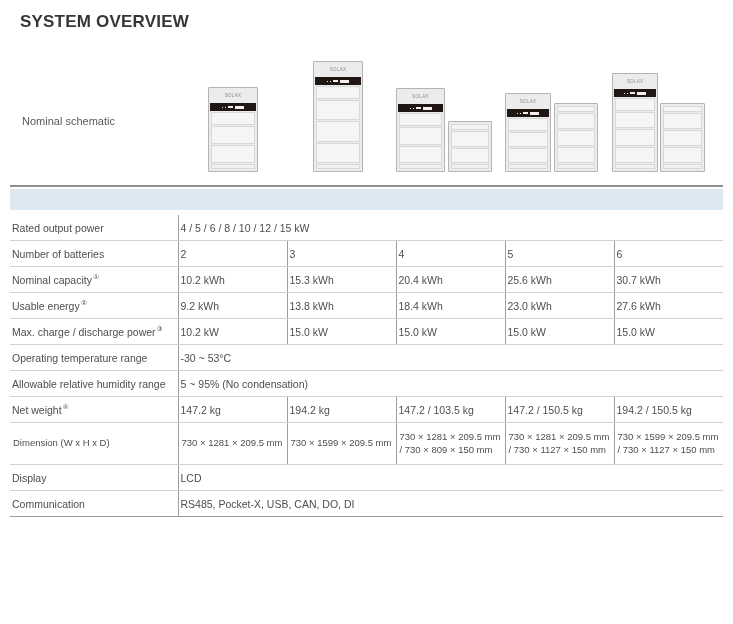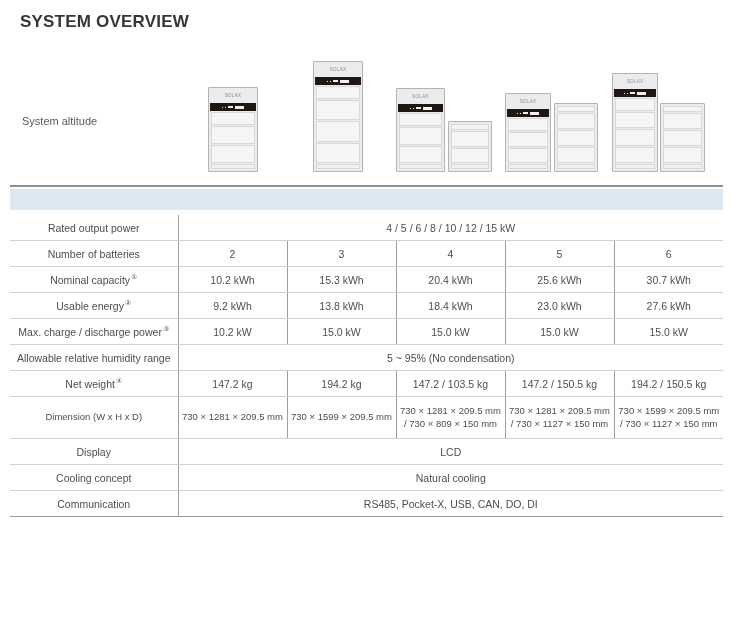--- a/index.html
+++ b/index.html
@@ -48,40 +48,40 @@
   .rule { position:absolute; left:10px; top:185px; width:713px; height:2px; background:#8f8f8f; }
   .band { position:absolute; left:10px; top:189px; width:713px; height:21px; background:#dde9f2; }
 
   
   table.spec {
     position:absolute; left:10px; top:215px; width:713px;
     border-collapse:collapse; table-layout:fixed;
     font-size:10.5px; color:#4e4e4e;
   }
   table.spec td {
-    height:25px; text-align:center; padding:0 2px;
+    height:25px; text-align:left; padding:0 2px;
     border-bottom:1px solid #d2d2d2; overflow:hidden;margin-left:12px;
   }
   table.spec tr:last-child td { border-bottom:1px solid #9a9a9a; }
   td.lbl {
     text-align:left; padding-left:12px;
     border-right:1px solid #9e9e9e; white-space:nowrap;
   }
   td.val { border-right:1px solid #9e9e9e; }
   td.val.last, td.merged { border-right:none; }
   td sup { font-size:7px; vertical-align:super; margin-left:1px; }
   tr.dim td { height:37px; font-size:9.5px; line-height:1.35; padding:2px 3px; }
 </style>
 </head>
 <body>
 
 <div class="page-title">SYSTEM OVERVIEW</div>
 
 <div class="schematic">
-  <div class="sch-label">System altitude</div>
+  <div class="sch-label">Nominal schematic</div>
 
   <div class="tower" style="left:208px; top:87px; width:50px; height:85px;">
     <div class="t-logo">SOLAX</div>
     <div class="t-band">
         <i class="m1"></i>
         <i class="m2"></i>
         <i class="m3"></i>
         <i class="m4"></i>
       </div>
     <div class="t-short"></div>
@@ -210,20 +210,24 @@
     <td class="val">23.0 kWh</td>
     <td class="val last">27.6 kWh</td>
   </tr>
   <tr>
     <td class="lbl"><span>Max. charge / discharge power</span><sup>③</sup></td>
     <td class="val">10.2 kW</td>
     <td class="val">15.0 kW</td>
     <td class="val">15.0 kW</td>
     <td class="val">15.0 kW</td>
     <td class="val last">15.0 kW</td>
+  </tr>
+  <tr>
+    <td class="lbl"><span>Operating temperature range</span></td>
+    <td class="merged" colspan="5">-30 ~ 53°C</td>
   </tr>
   <tr>
     <td class="lbl"><span>Allowable relative humidity range</span></td>
     <td class="merged" colspan="5">5 ~ 95% (No condensation)</td>
   </tr>
   <tr>
     <td class="lbl"><span>Net weight</span><sup>④</sup></td>
     <td class="val">147.2 kg</td>
     <td class="val">194.2 kg</td>
     <td class="val">147.2 / 103.5 kg</td>
@@ -236,21 +240,17 @@
     <td class="val">730 × 1599 × 209.5 mm</td>
     <td class="val">730 × 1281 × 209.5 mm / 730 × 809 × 150 mm</td>
     <td class="val">730 × 1281 × 209.5 mm / 730 × 1127 × 150 mm</td>
     <td class="val last">730 × 1599 × 209.5 mm / 730 × 1127 × 150 mm</td>
   </tr>
   <tr>
     <td class="lbl"><span>Display</span></td>
     <td class="merged" colspan="5">LCD</td>
   </tr>
   <tr>
-    <td class="lbl"><span>Cooling concept</span></td>
-    <td class="merged" colspan="5">Natural cooling</td>
-  </tr>
-  <tr>
     <td class="lbl"><span>Communication</span></td>
     <td class="merged" colspan="5">RS485, Pocket-X, USB, CAN, DO, DI</td>
   </tr>
 </tbody>
   </table>
 
 </body></html>

